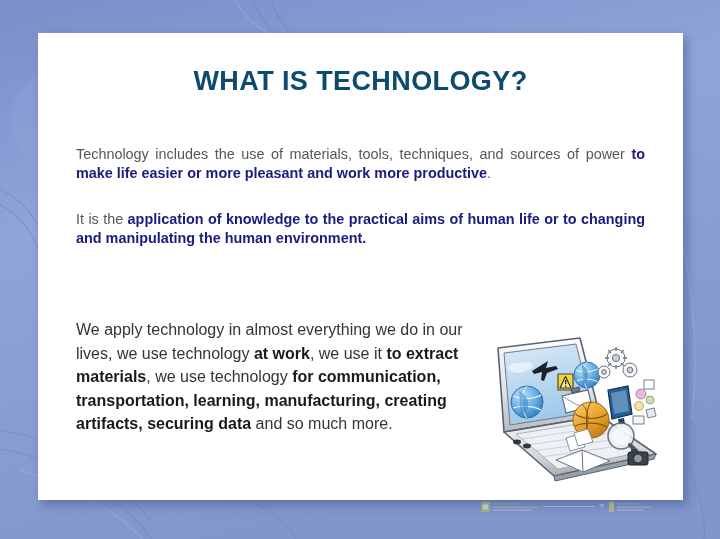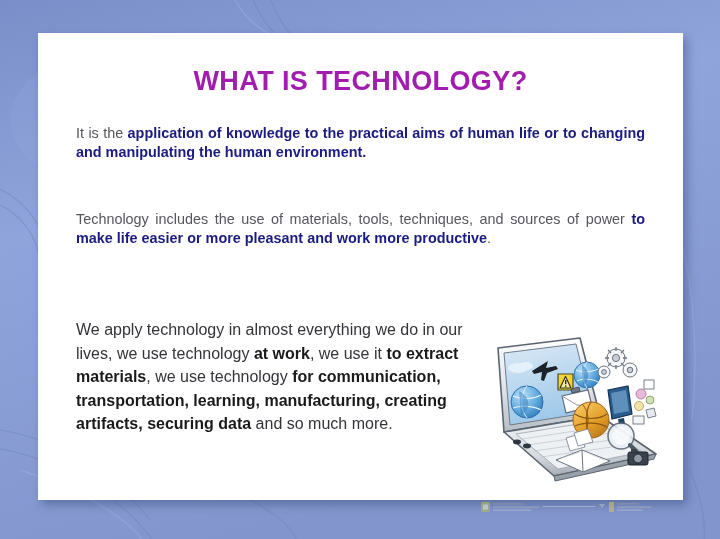--- a/index.html
+++ b/index.html
@@ -46,21 +46,21 @@
     padding: 0 38px;
   }
 
   #slide-title {
     margin: 0;
     padding-top: 33px;
     text-align: center;
     font-size: 27px;
     font-weight: bold;
     letter-spacing: 0.4px;
-    color: #a21caf;
+    color: #0c4a6e;
     font-family: "Liberation Sans", sans-serif;
   }
 
   .para {
     color: #4a4a52;
     font-size: 14.4px;
     line-height: 1.32;
     font-family: "Liberation Sans", sans-serif;
   }
 
@@ -162,23 +162,23 @@
       <ellipse cx="120" cy="120" rx="110" ry="70"></ellipse>
       <ellipse cx="560" cy="430" rx="120" ry="60"></ellipse>
     </g>
   </svg>
 
   <div id="content-card">
     <div id="card-inner">
 
       <h1 id="slide-title">WHAT IS TECHNOLOGY?</h1>
 
+      <p id="para-2" class="para"><span>Technology includes the use of materials, tools, techniques, and sources of power </span><span class="blue-strong">to make life easier or more pleasant and work more productive</span><span>.</span></p>
+
       <p id="para-1" class="para"><span>It is the </span><span class="blue-strong">application of knowledge to the practical aims of human life or to changing and manipulating the human environment.</span></p>
-
-      <p id="para-2" class="para"><span>Technology includes the use of materials, tools, techniques, and sources of power </span><span class="blue-strong">to make life easier or more pleasant and work more productive</span><span>.</span></p>
 
       <div id="para-3-block">
         <p id="para-3"><span>We apply technology in almost everything we do in our lives, we use technology </span><span class="black-strong">at work</span><span>, we use it </span><span class="black-strong">to extract materials</span><span>, we use technology </span><span class="black-strong">for communication, transportation, learning, manufacturing, creating artifacts, securing data</span><span> and so much more.</span></p>
       </div>
 
       <div id="laptop-figure">
         <svg id="laptop-svg" viewBox="0 0 200 165">
           <defs>
             <linearGradient id="screenGrad" x1="0" y1="0" x2="0.3" y2="1">
               <stop offset="0%" stop-color="#dceaf7"></stop>

